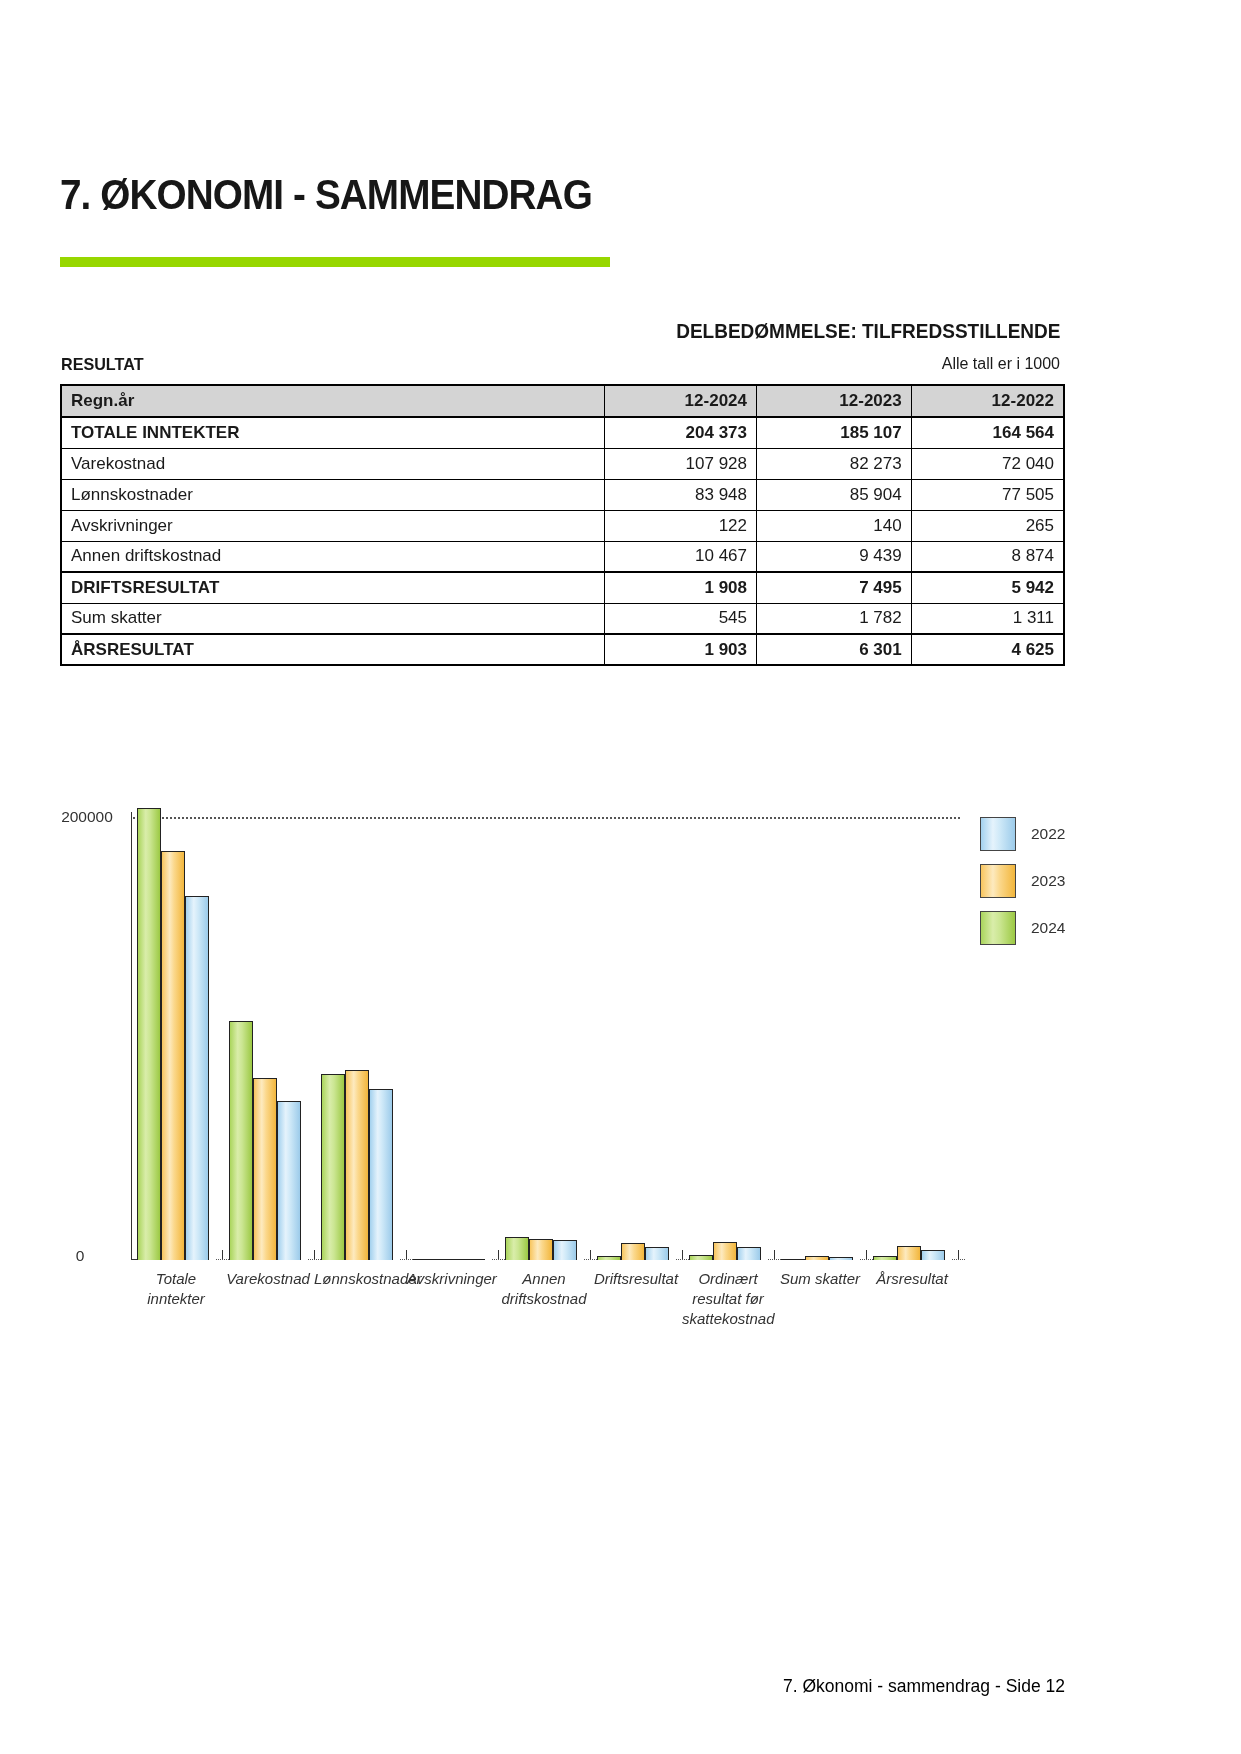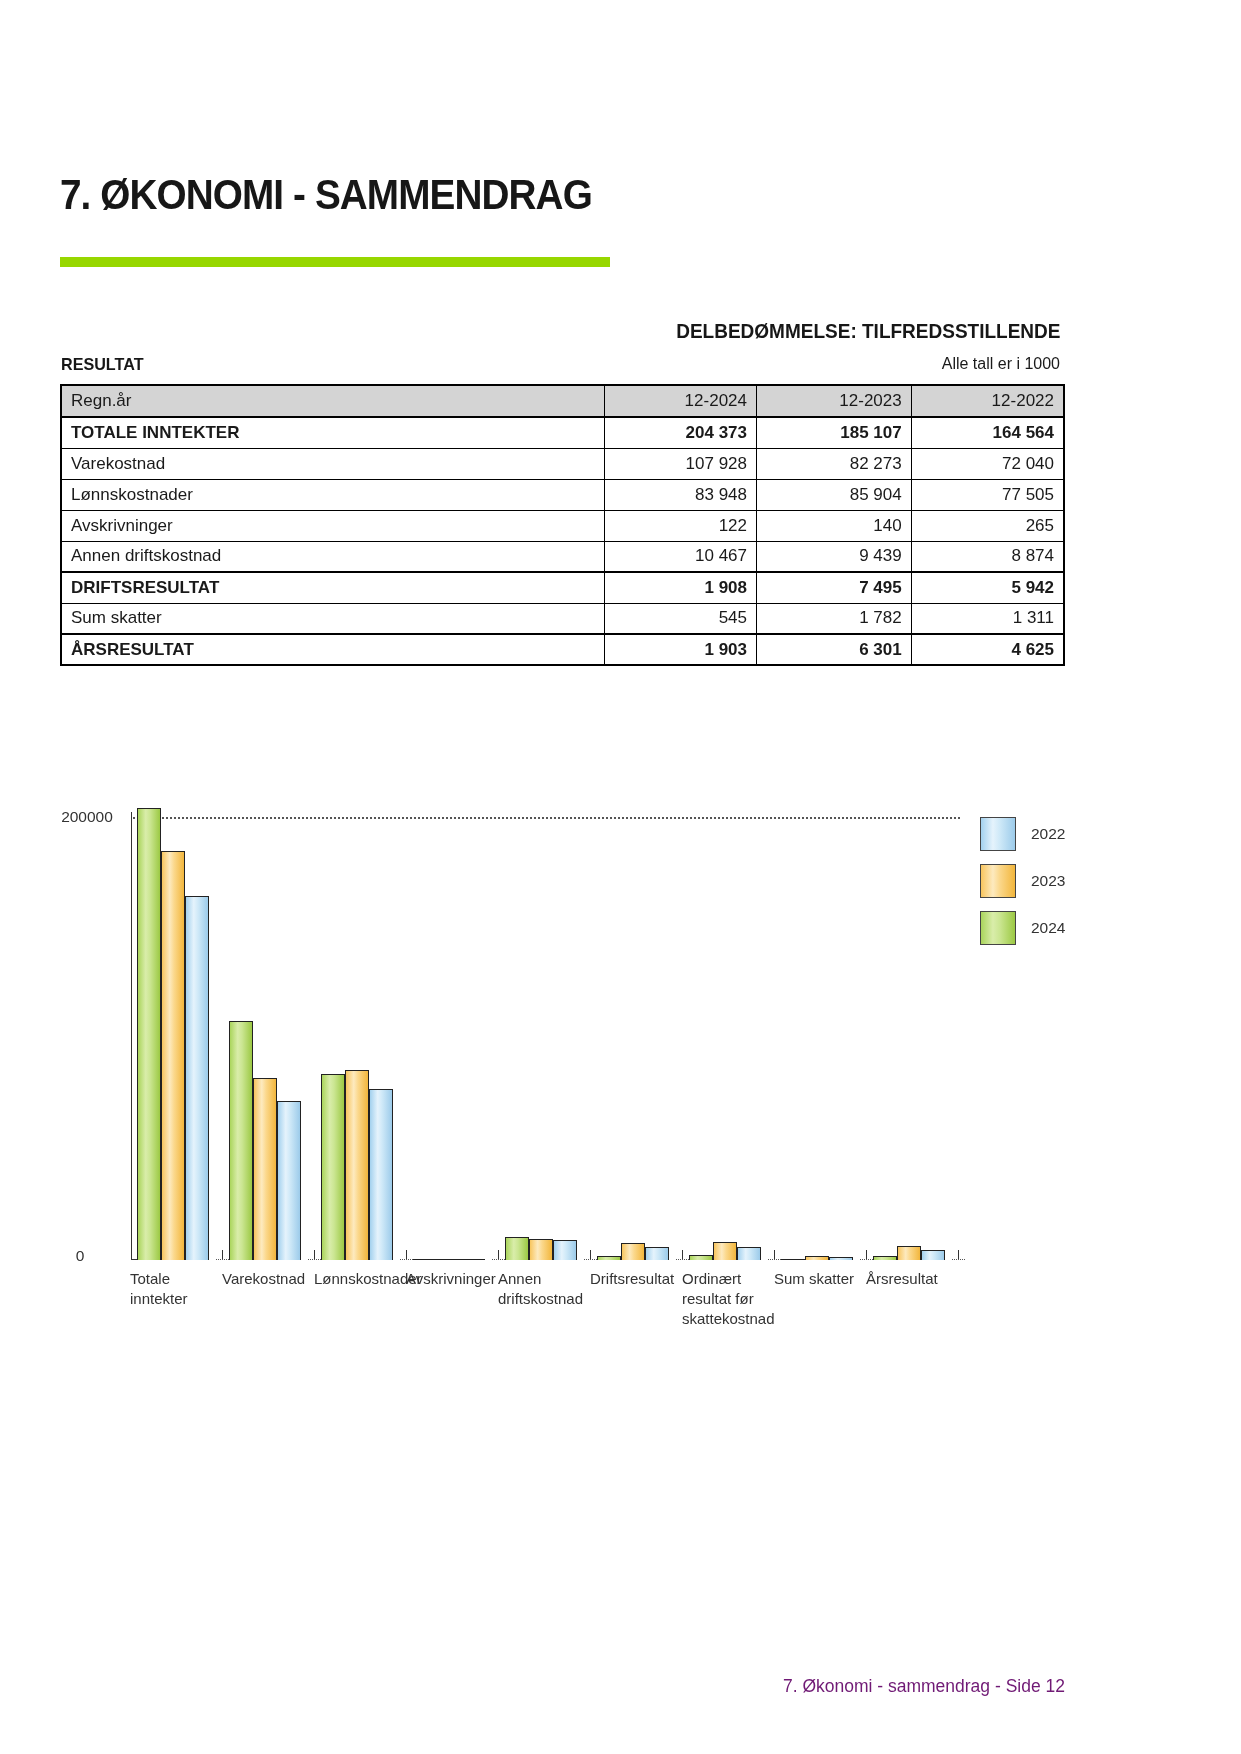--- a/index.html
+++ b/index.html
@@ -64,21 +64,21 @@
   .result-table th, .result-table td {
     border-left:1px solid #000;
     padding:0 9px;
     height:31px;
     vertical-align:middle;
     white-space:nowrap;
   }
   .result-table th:first-child, .result-table td:first-child { border-left:none; }
   .result-table thead th {
     background:#d4d4d4;
-    font-weight:normal; text-align:right; height:32px;
+    font-weight:bold; text-align:right; height:32px;
     border-bottom:2px solid #000;
   }
   .result-table thead th.lbl { text-align:left; }
   .result-table td { border-top:1px solid #000; text-align:right; }
   .result-table td.lbl { text-align:left; }
   .result-table tr.row-bold td { font-weight:bold; border-top:2px solid #000; }
 
   
   .y-tick-label { position:absolute; text-align:center; font-size:15.5px; color:#333; }
   .yl-max { left:48px; top:808px; width:78px; }
@@ -101,35 +101,35 @@
   .fill-2024 { background:linear-gradient(90deg,#aad55c 0%,#d9edaa 35%,#cbe692 55%,#9cc944 100%); }
   .fill-2023 { background:linear-gradient(90deg,#f8c55e 0%,#fdeabf 35%,#fbd88c 55%,#f2b63c 100%); }
   .fill-2022 { background:linear-gradient(90deg,#a3d1ee 0%,#e5f3fc 35%,#cfe9f8 55%,#9ccbea 100%); }
   .axis-tick { position:absolute; top:1250px; width:1px; height:10px; background:#333; }
   .gap-dots { position:absolute; top:1259px; height:0; border-top:1px dotted #555; width:13px; }
   .cat-labels {
     position:absolute; left:130px; top:1269px;
     display:flex;
   }
   .cat-label {
-    width:92px; text-align:left;
-    font-size:15px; line-height:20px; color:#333;
+    width:92px; text-align:center;
+    font-size:15px; line-height:20px; color:#333;font-style:italic;
   }
   .cat-label .cat-line { white-space:nowrap; }
 
   
   .legend { position:absolute; left:980px; top:817px; }
   .legend-entry { display:flex; align-items:center; margin-bottom:13px; }
   .legend-swatch { width:36px; height:34px; border:1px solid #444; }
   .legend-label { margin-left:15px; font-size:15.5px; color:#333; }
 
   
   .footer {
     position:absolute; right:176px; top:1676px;
-    font-size:17.5px; color:#701a75; white-space:nowrap;
+    font-size:17.5px; color:#000000; white-space:nowrap;
   }
 </style>
 </head>
 <body>
 
 <div class="page">
 
 
   <div class="page-title">7. ØKONOMI - SAMMENDRAG</div>
   <div class="green-rule" id="green-rule" style="background: rgb(151, 215, 0);"></div>

